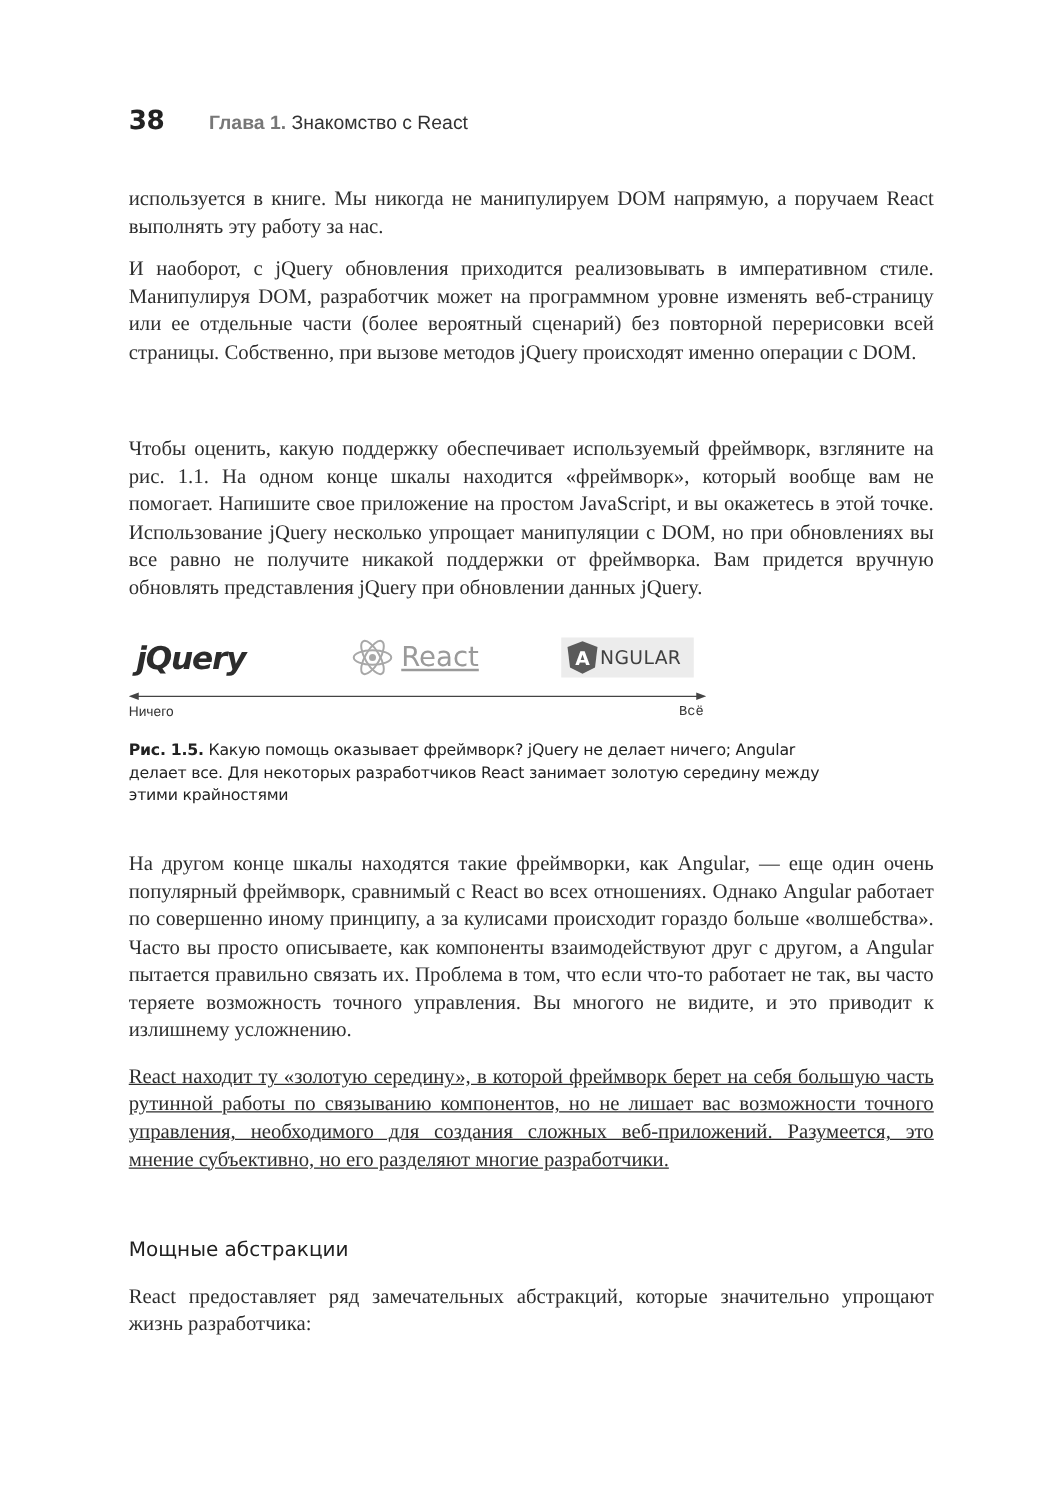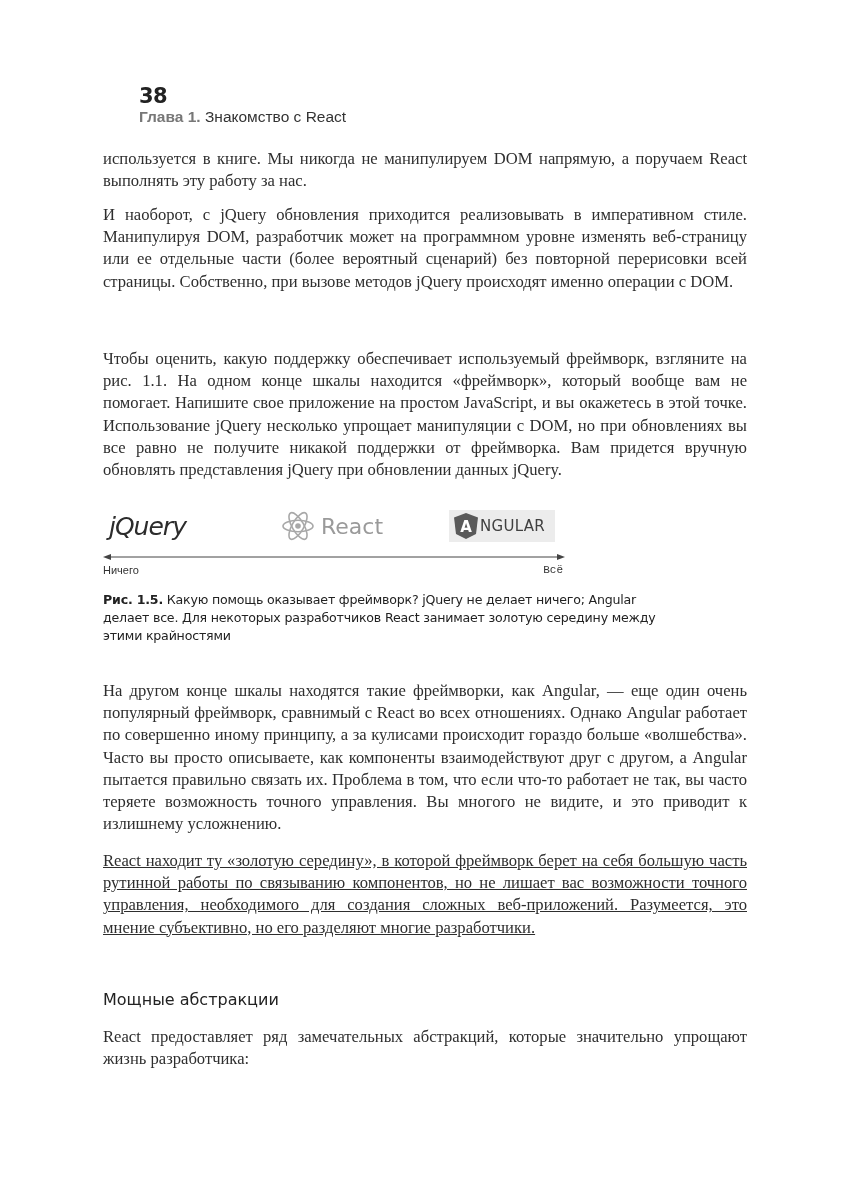--- a/index.html
+++ b/index.html
@@ -1,20 +1,20 @@
 <!DOCTYPE html>
 <html><head>
   <meta charset="utf-8">
   <style>
     html, body { margin: 0; padding: 0; }
     body {
       width: 849px; height: 1200px; background: #ffffff; position: relative;
       overflow: hidden; color: #2b2b2b;
     }
-    .header { position: absolute; left: 103px; top: 84px; display: flex; align-items: baseline; flex-direction: column; }
+    .header { position: absolute; left: 103px; top: 84px; display: flex; align-items: baseline; }
     .page-num { font-family: "DejaVu Sans", sans-serif; font-weight: bold; font-size: 21px; color: #222; letter-spacing: -0.5px; }
     .chapter { margin-left: 36px; font-family: "Liberation Sans", sans-serif; font-size: 15.5px; color: #333; }
     .chapter .chap-label { font-weight: bold; color: #777; }
     .body-text {
       position: absolute; left: 103px; width: 644px;
       font-family: "Liberation Serif", serif; font-size: 16.6px; line-height: 22.2px;
       color: #2e2e2e; text-align: justify; margin: 0;
     }
     .p1 { top: 148px; }
     .p2 { top: 204px; }
@@ -22,24 +22,24 @@
     .p4 { top: 680px; }
     .p5 { top: 850px; text-decoration: underline; }
     .p6 { top: 1026px; }
     .section-title {
       position: absolute; left: 103px; top: 990px; margin: 0;
       font-family: "DejaVu Sans", sans-serif; font-weight: normal; font-size: 16px; color: #222;
     }
     .figure { position: absolute; left: 103px; top: 508px; width: 462px; height: 70px; }
     .logo-jquery {
       position: absolute; left: 6px; top: 4px; font-family: "DejaVu Sans", sans-serif;
-      font-weight: normal; font-style: italic; font-size: 25px; color: #2c2c2c; letter-spacing: -1px;
+      font-weight: bold; font-style: italic; font-size: 25px; color: #2c2c2c; letter-spacing: -1px;
     }
     .logo-react { position: absolute; left: 178px; top: 2px; display: flex; align-items: center; }
-    .logo-react .react-text { font-family: "DejaVu Sans", sans-serif; font-size: 22px; color: #9a9a9a; margin-left: 6px; }
+    .logo-react .react-text { font-family: "DejaVu Sans", sans-serif; font-size: 22px; color: #9a9a9a; margin-left: 6px; text-decoration: underline; }
     .logo-angular {
       position: absolute; left: 346px; top: 2px; width: 106px; height: 32px; background: #ececec;
       display: flex; align-items: center; padding-left: 4px; box-sizing: border-box;
     }
     .logo-angular .ng-text { font-family: "DejaVu Sans", sans-serif; font-size: 15px; color: #404040; margin-left: 1px; letter-spacing: 0.3px; }
     .axis { position: absolute; left: 0; top: 44px; width: 462px; height: 10px; }
     .axis-label { position: absolute; top: 56px; font-family: "Liberation Sans", sans-serif; font-size: 11px; color: #333; }
     .axis-left { left: 0; }
     .axis-right { right: 2px; font-family: Liberation Mono, monospace; }
     .caption {

